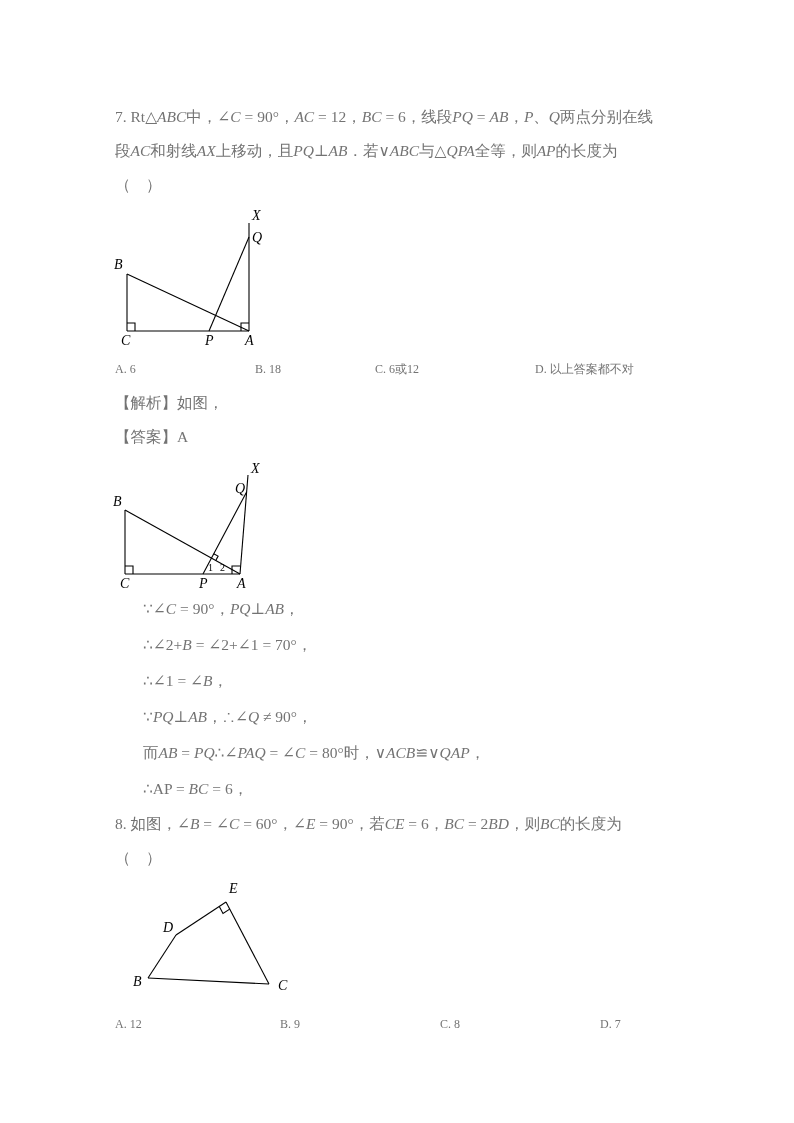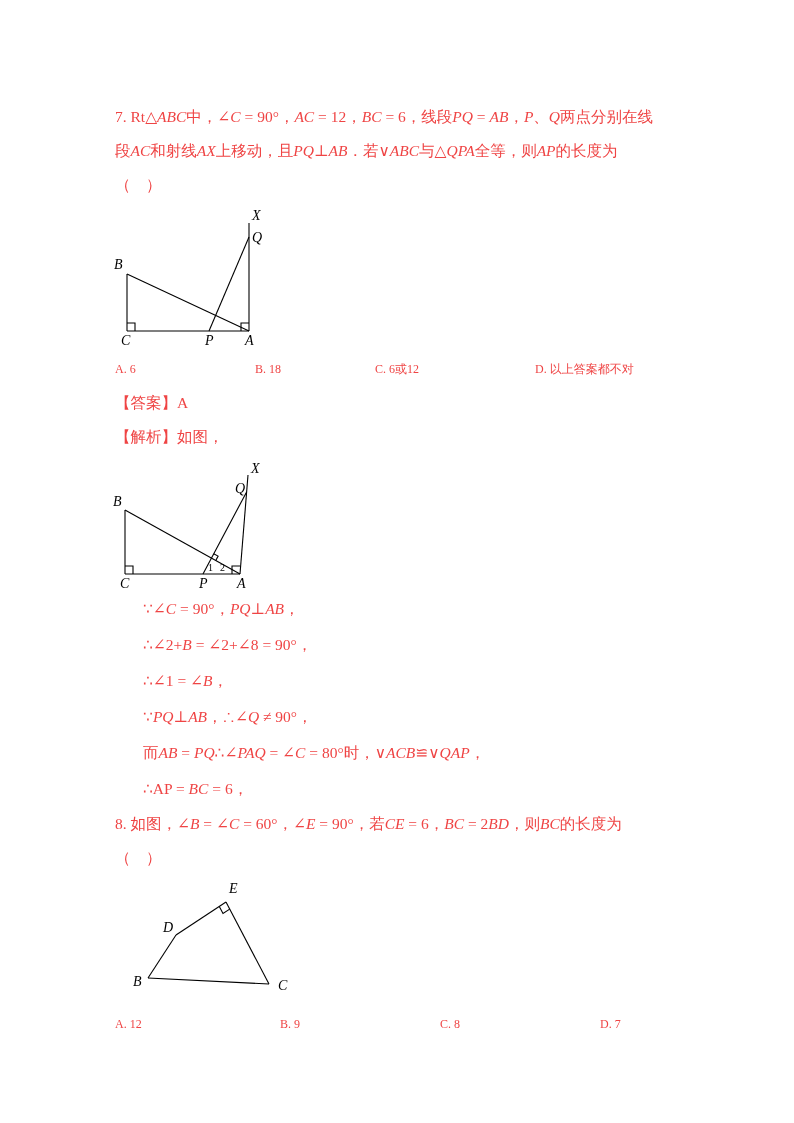--- a/index.html
+++ b/index.html
@@ -1,20 +1,20 @@
 <!DOCTYPE html>
 <html><head>
 <meta charset="utf-8">
 <style>
   * { margin:0; padding:0; box-sizing:border-box; }
   html,body { background:#ffffff; }
   .page {
     position:relative;
     width:794px; height:1123px;
-    background:#ffffff; color:#ef4444;
+    background:#ffffff; color:#737373;
     font-family:"Liberation Serif","DejaVu Serif",serif;
     overflow:hidden;
   }
   .content { padding:100px 50px 0 115px; }
   .line {
     font-size:15.5px; line-height:34px; height:34px;
     white-space:nowrap;
   }
   .mt { font-style:normal; }
   .mi { font-style:italic; font-family:"Liberation Serif","DejaVu Serif",serif; }
@@ -64,22 +64,22 @@
       <text class="figlbl" x="134" y="140">A</text>
     </svg>
 
     <div class="options">
       <span class="opt w140">A. 6</span>
       <span class="opt w120">B. 18</span>
       <span class="opt w160">C. 6或12</span>
       <span class="opt">D. 以上答案都不对</span>
     </div>
 
+    <div class="line">【解析】如图，</div>
     <div class="line">【答案】A</div>
-    <div class="line">【解析】如图，</div>
 
     <svg class="fig" width="190" height="132" viewBox="0 0 190 132">
       <line x1="14" y1="117" x2="129" y2="117"></line>
       <line x1="14" y1="53" x2="14" y2="117"></line>
       <line x1="14" y1="53" x2="129" y2="117"></line>
       <line x1="129" y1="117" x2="137" y2="18"></line>
       <line x1="135.6" y1="35" x2="92" y2="117"></line>
       <polyline points="14,109 22,109 22,117"></polyline>
       <polyline points="121,117 121,109 129,109"></polyline>
       <polyline points="104.8,103.5 107.1,99.1 102.7,96.7"></polyline>
@@ -88,21 +88,21 @@
       <text class="figlbl" x="2" y="49">B</text>
       <text class="figlbl" x="9" y="131">C</text>
       <text class="figlbl" x="88" y="131">P</text>
       <text class="figlbl" x="126" y="131">A</text>
       <text class="fignum" x="97" y="114">1</text>
       <text class="fignum" x="109" y="114">2</text>
     </svg>
 
     <div class="sol">
       <div class="line"><span class="mt">∵∠</span><span class="mi">C</span><span class="mt"> = 90°，</span><span class="mi">PQ</span><span class="mt">⊥</span><span class="mi">AB</span><span class="mt">，</span></div>
-      <div class="line"><span class="mt">∴∠2+</span><span class="mi">B</span><span class="mt"> = ∠2+∠8 = 90°，</span></div>
+      <div class="line"><span class="mt">∴∠2+</span><span class="mi">B</span><span class="mt"> = ∠2+∠1 = 70°，</span></div>
       <div class="line"><span class="mt">∴∠1 = ∠</span><span class="mi">B</span><span class="mt">，</span></div>
       <div class="line"><span class="mt">∵</span><span class="mi">PQ</span><span class="mt">⊥</span><span class="mi">AB</span><span class="mt">，∴∠</span><span class="mi">Q</span><span class="mt"> ≠ 90°，</span></div>
       <div class="line"><span class="mt">而</span><span class="mi">AB</span><span class="mt"> = </span><span class="mi">PQ</span><span class="mt">∴∠</span><span class="mi">PAQ</span><span class="mt"> = ∠</span><span class="mi">C</span><span class="mt"> = 80°时，∨</span><span class="mi">ACB</span><span class="mt">≌∨</span><span class="mi">QAP</span><span class="mt">，</span></div>
       <div class="line"><span class="mt">∴AP = </span><span class="mi">BC</span><span class="mt"> = 6，</span></div>
     </div>
 
     <div class="p8">
       <div class="line"><span class="mt">8. 如图，∠</span><span class="mi">B</span><span class="mt"> = ∠</span><span class="mi">C</span><span class="mt"> = 60°，∠</span><span class="mi">E</span><span class="mt"> = 90°，若</span><span class="mi">CE</span><span class="mt"> = 6，</span><span class="mi">BC</span><span class="mt"> = 2</span><span class="mi">BD</span><span class="mt">，则</span><span class="mi">BC</span><span class="mt">的长度为</span></div>
       <div class="line"><span class="mt">（　）</span></div>
     </div>

